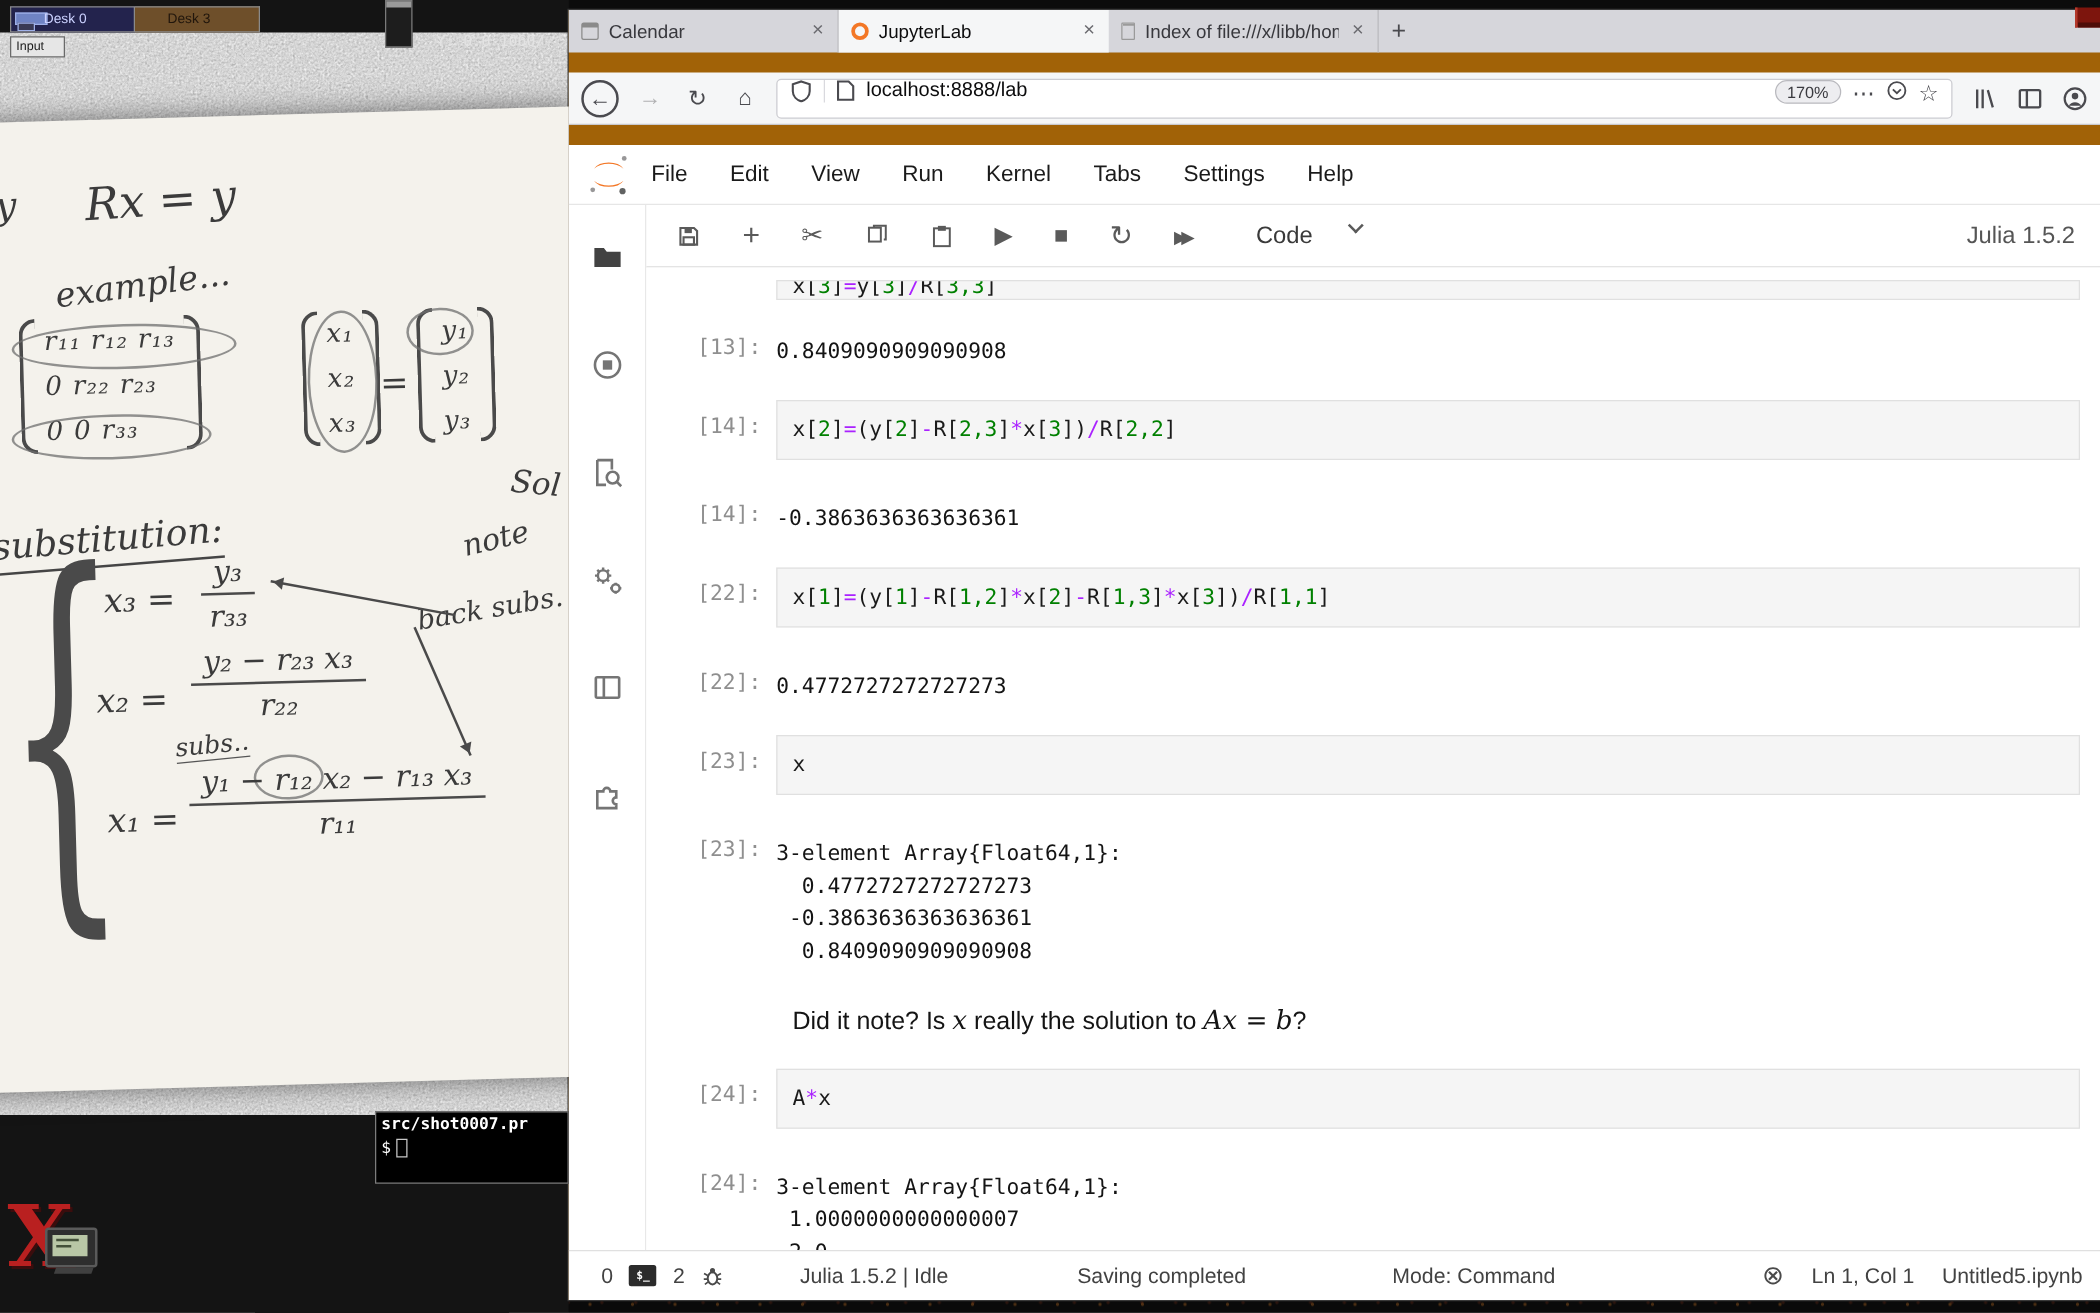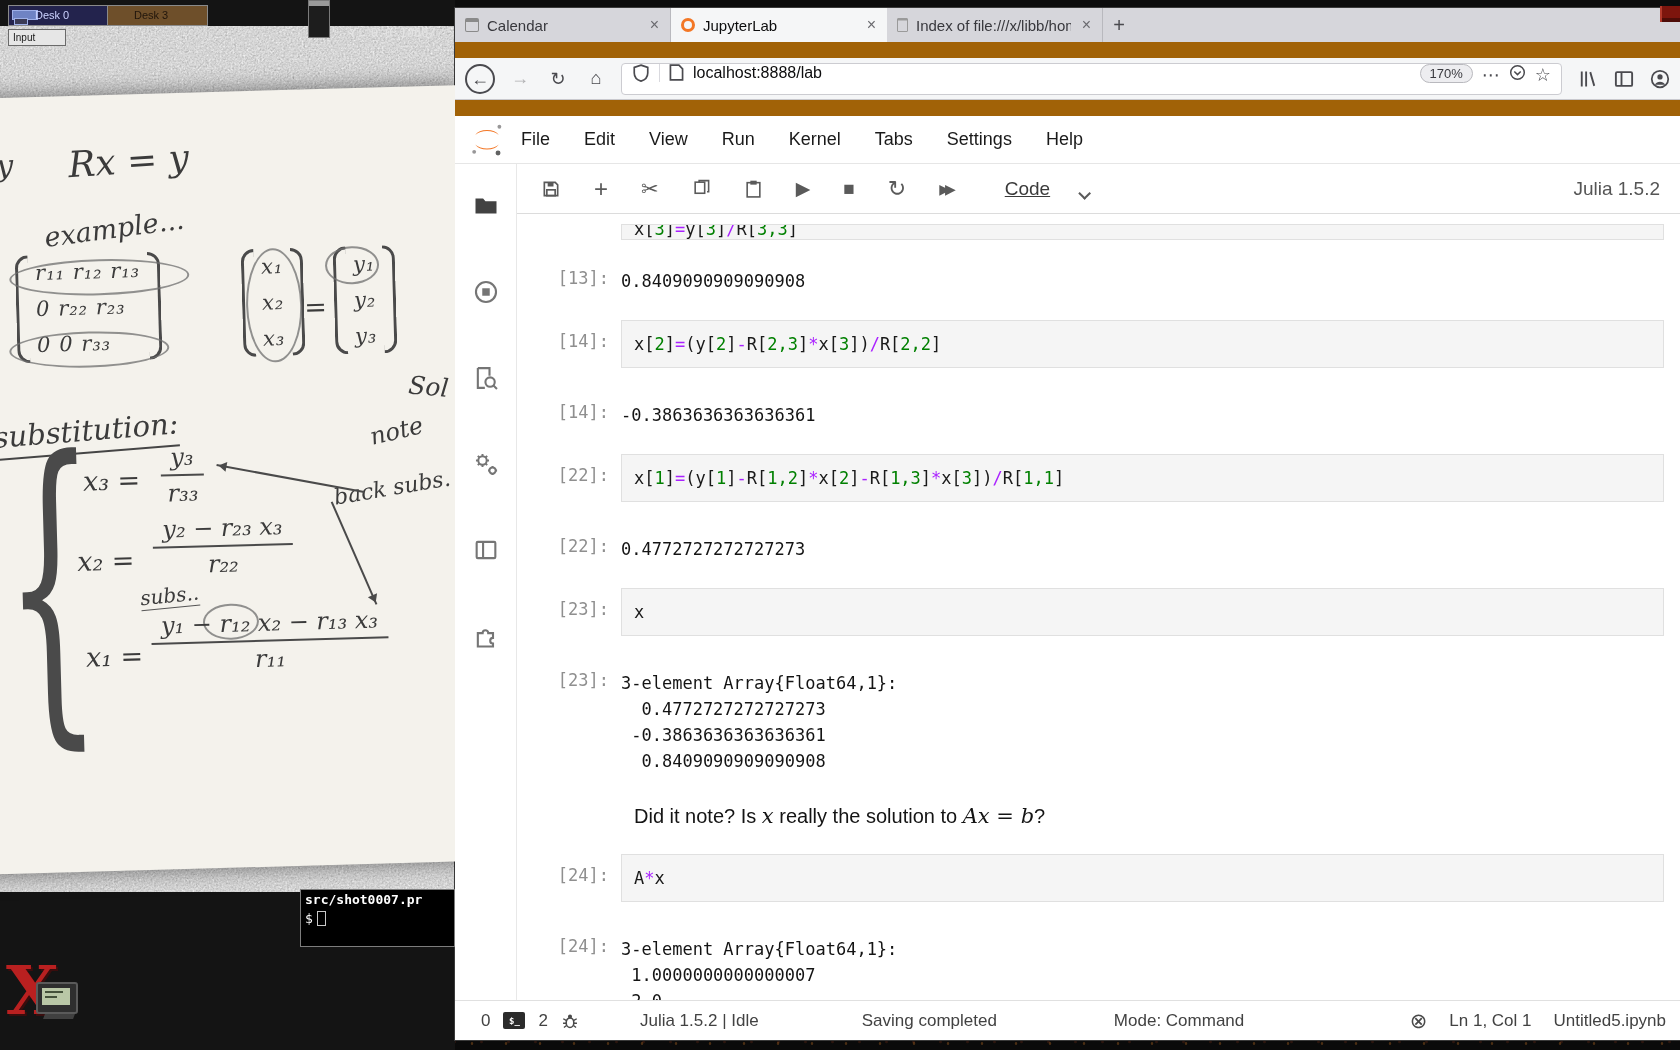--- a/index.html
+++ b/index.html
@@ -14,21 +14,21 @@
   .pager { position:absolute; left:8px; top:5px; display:flex; z-index:20;text-align:center; }
   .pager-cell { width:100px; height:21px; border:1px solid #8a8a8a; position:relative;
                 font-size:11px; overflow:hidden; cursor:default; }
   .pager-cell.desk0 { background:#23234d; color:#ccd2ff; }
   .pager-cell.desk1 { background:#6e4f2a; color:#21160c; border-left:none; }
   .pager-label { position:absolute; left:26px; top:3px; }
   .pager-win { position:absolute; background:#6f83c4; border:1px solid #9fb0e8; }
   .pager-win.w1 { left:3px; top:4px; width:26px; height:10px; }
   .pager-win.w2 { left:5px; top:12px; width:14px; height:7px; background:#3a3a55; }
 
-  .input-window { position:absolute; left:8px; top:29px; width:58px; height:17px; z-index:20;
+  .input-window { position:absolute; left:8px; top:29px; width:44px; height:17px; z-index:20;
                   background:#e6e6e6; border:1px solid #6a6a6a; font-size:10px; color:#1a1a1a;
                   padding:2px 0 0 4px; }
   .mini-window { position:absolute; left:308px; top:0; width:22px; height:38px; z-index:20;
                  background:#1d1d1d; border:1px solid #7a7a7a; }
   .mini-window .bar { height:5px; background:#9a9a9a; }
   .osd-text { position:absolute; left:349px; top:26px; z-index:20; color:#e3e3e3;
               font-family:"DejaVu Sans Mono", monospace; font-size:12px; white-space:nowrap; }
 
   .paper { position:absolute; left:-35px; top:92px; width:505px; height:776px;
            background:#f4f2ec; transform:rotate(-1.6deg);
@@ -154,22 +154,22 @@
   .jl-sidebar { width:62px; flex:none; border-right:1px solid #e8e8e8;
                 display:flex; flex-direction:column; align-items:center;
                 padding-top:28px; gap:58px; }
   .sb-icon { width:28px; height:28px; }
 
   .jl-main { flex:1; display:flex; flex-direction:column; overflow:hidden; }
   .nb-toolbar { height:50px; display:flex; align-items:center; padding:0 20px 0 24px;
                 gap:33px; border-bottom:1px solid #dcdcdc; flex:none; }
   .tb-icon { font-size:19px; color:#5a5a5a; line-height:1; }
   .tb-ff { letter-spacing:-5px; padding-right:5px; }
-  .code-select { display:flex; align-items:flex-end; gap:28px; margin-left:16px;
-                 font-size:19px; color:#3a3a3a;text-decoration:underline; }
+  .code-select { display:flex; align-items:flex-start; gap:28px; margin-left:16px;
+                 font-size:19px; color:#3a3a3a; }
   .chev { width:9px; height:9px; border-right:2px solid #5a5a5a; border-bottom:2px solid #5a5a5a;
           transform:rotate(45deg) translateY(-3px); }
   .kernel-label { margin-left:auto; font-size:19px; color:#555; }
 
   .nb-scroll { flex:1; overflow:hidden; background:#fff; padding-top:10px; }
   .cell { display:flex; margin:0 16px 26px 0; }
   .prompt { width:104px; min-width:104px; text-align:right; padding-right:12px;
             font-family:"DejaVu Sans Mono", monospace; font-size:17px; color:#8f8f8f; }
   .cell-body { flex:1; min-width:0; }
   .input-editor { background:#f5f5f5; border:1px solid #e0e0e0; padding:10px 12px;

